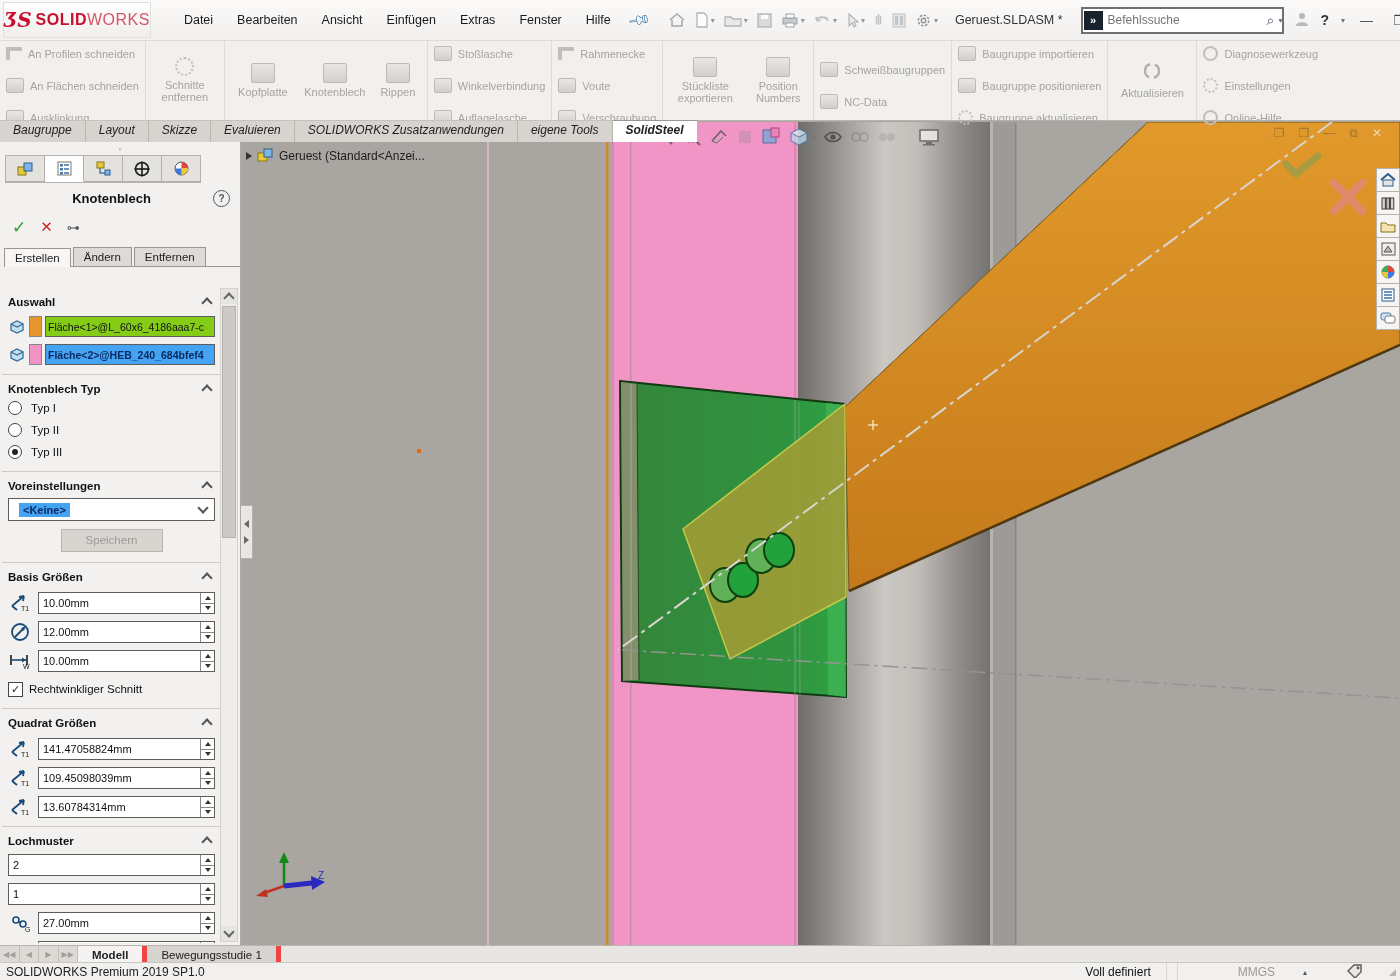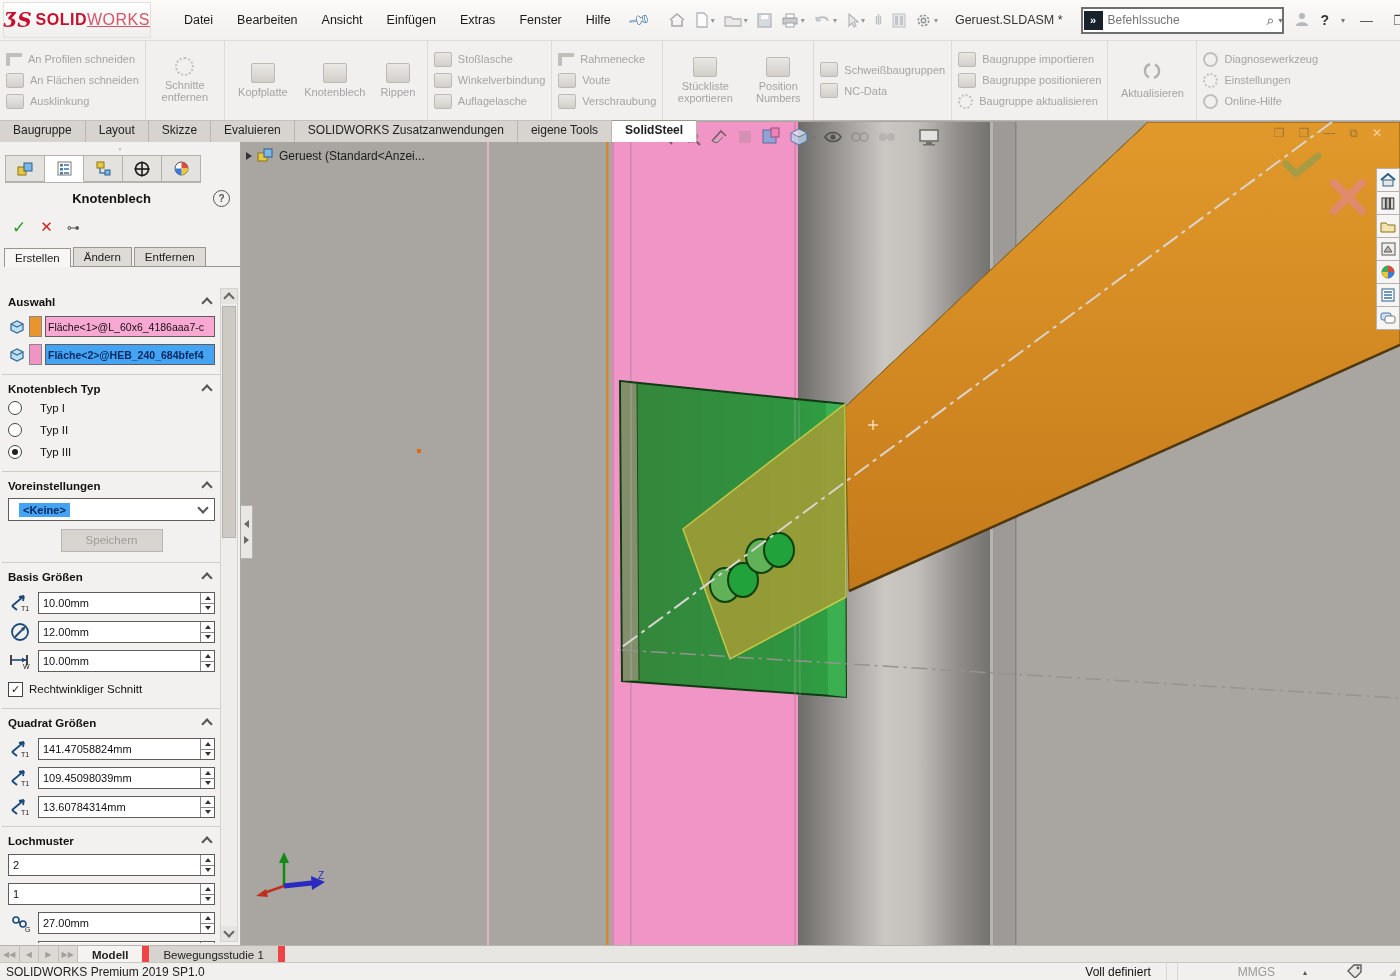--- a/index.html
+++ b/index.html
@@ -7,21 +7,21 @@
        font-family:"Liberation Sans","DejaVu Sans",sans-serif;font-size:12px;color:#222;
        background:#a9a6a2;-webkit-font-smoothing:antialiased;}
   .abs{position:absolute;}
   
   #titlebar{left:0;top:0;width:1400px;height:40px;background:linear-gradient(#fbfaf9,#f1f0ee);
             border-bottom:1px solid #dddbd8;display:flex;align-items:center;z-index:30;}
   #logo{width:158px;height:34px;margin-left:3px;background:linear-gradient(#ffffff,#efeeec);
         border:1px solid #e2e0dd;display:flex;align-items:center;justify-content:center;gap:4px;}
   #logo .ds{font-family:"DejaVu Serif",serif;font-style:italic;font-weight:bold;font-size:20px;color:#c8102e;line-height:1;}
   #logo .solid{font-weight:bold;font-size:16px;color:#c8102e;letter-spacing:.5px;}
-  #logo .works{font-weight:normal;font-size:16px;color:#d4556b;letter-spacing:.5px;text-decoration:underline;}
+  #logo .works{font-weight:normal;font-size:16px;color:#d4556b;letter-spacing:.5px;}
   #menus{display:flex;margin-left:22px;gap:2px;}
   .menu-item{padding:4px 11px;font-size:12.5px;color:#1a1a1a;cursor:default;}
   .pin{margin-left:8px;color:#2e6da4;font-size:15px;transform:rotate(35deg);display:inline-block;}
   .qsep{width:1px;height:26px;background:#dcdad6;margin:0 8px;}
   #quickbar{display:flex;align-items:center;gap:3px;}
   .qbtn{display:flex;align-items:center;padding:2px 3px;border-radius:2px;opacity:.75;}
   .qbtn svg{display:block;}
   .qcaret{font-size:8px;color:#777;margin-left:2px;}
   #doctitle{margin-left:14px;font-size:12.5px;color:#333;white-space:nowrap;}
   #searchbox{margin-left:18px;width:234px;height:23px;border:2px solid #6f6f6f;background:#fff;
@@ -32,30 +32,30 @@
   #titlebar-right{margin-left:10px;display:flex;align-items:center;gap:10px;}
   .win-glyph{font-size:13px;color:#444;padding:2px 5px;}
   
   #ribbon{left:0;top:40px;width:1400px;height:80px;background:#f1f0ee;border-bottom:1px solid #b8b5b1;
           display:flex;align-items:stretch;z-index:25;}
   .rgroup{border-right:1px solid #dedcd8;display:flex;align-items:center;padding:3px 6px;gap:8px;}
   .rbig{display:flex;flex-direction:column;align-items:center;justify-content:center;gap:3px;
         width:64px;text-align:center;}
   .rbig .rlabel{font-size:11px;line-height:12px;color:#a6a3a0;}
   .rstack{display:flex;flex-direction:column;justify-content:center;gap:4px;}
-  .rrow{display:flex;align-items:center;gap:6px;height:17px;}
+  .rrow{display:flex;align-items:center;gap:6px;height:17px;margin-top:11px;}
   .rrow .rlabel{font-size:11px;color:#a6a3a0;white-space:nowrap;}
   .gic{width:16px;height:13px;border:1.5px solid #bdbab6;background:linear-gradient(#e9e7e4,#d2cfcb);border-radius:2px;flex:none;}
   .gic.big{width:22px;height:18px;}
   .gic.ang{border:0;border-left:4px solid #c2bfbb;border-top:4px solid #c2bfbb;background:none;border-radius:0;width:12px;height:9px;}
   .gic.circ{border-radius:50%;width:15px;height:15px;background:none;border:2.5px dotted #c2bfbb;}
   
   #tabrow{left:0;top:120px;height:22px;display:flex;z-index:26;}
   .ftab{padding:2px 13px 0 13px;font-size:12px;color:#222;background:#d7d4cf;border-right:1px solid #b9b6b2;
-        border-top:1px solid #c6c3bf;white-space:nowrap;}
+        border-top:1px solid #c6c3bf;white-space:nowrap;font-style:italic;}
   .ftab.active{background:#fff;font-weight:bold;border-top:1px solid #9a9792;}
   
   #viewport{left:240px;top:122px;width:1160px;height:823px;z-index:1;}
   #scene{position:absolute;left:0;top:0;}
   #breadcrumb{position:absolute;left:6px;top:26px;display:flex;align-items:center;gap:5px;color:#1c1c1c;font-size:12px;}
   .flyout-arrow{width:0;height:0;border-left:6px solid #333;border-top:4px solid transparent;border-bottom:4px solid transparent;}
   #hud{position:absolute;left:415px;top:3px;display:flex;align-items:center;gap:7px;height:24px;}
   #hud .hicon{opacity:.75;display:flex;align-items:center;}
   #hud .faint{opacity:.28;}
   #childwin{position:absolute;right:18px;top:4px;display:flex;gap:14px;align-items:center;
@@ -91,24 +91,24 @@
   #pm-tabs{display:flex;margin:6px 0 0 4px;border-bottom:1px solid #9a9792;}
   .pmt{padding:3px 10px 2px;font-size:11.5px;background:#dedbd7;border:1px solid #9a9792;border-bottom:none;margin-right:2px;color:#222;}
   .pmt.active{background:#f7f6f4;position:relative;top:1px;padding-bottom:3px;}
   #pm-scroll{position:absolute;left:0;top:146px;right:19px;bottom:2px;overflow:hidden;padding-left:2px;}
   .section{border-bottom:1px solid #cfccc8;padding:5px 6px 8px 6px;}
   .sec-head{display:flex;align-items:center;font-weight:bold;font-size:11.5px;color:#111;height:17px;}
   .sec-head .chev{margin-left:auto;width:6px;height:6px;border-left:2px solid #555;border-top:2px solid #555;
                   transform:rotate(45deg);margin-right:4px;margin-top:3px;}
   .sel-row{display:flex;align-items:center;gap:3px;margin-top:5px;height:23px;}
   .swatch{width:11px;height:19px;border:1px solid #888;}
-  .sel-input{flex:1;height:19px;border:1px solid #5f5d5a;background:#f9a8d4;font-size:10.5px;
+  .sel-input{flex:1;height:19px;border:1px solid #5f5d5a;background:#84cc16;font-size:10.5px;
              display:flex;align-items:center;padding:0 2px;white-space:nowrap;overflow:hidden;color:#111;}
   .sel-input.selected{background:#45a3f3;color:#0a2a60;font-weight:bold;}
-  .radio-row{display:flex;align-items:center;gap:18px;height:22px;font-size:11.5px;color:#111;}
+  .radio-row{display:flex;align-items:center;gap:9px;height:22px;font-size:11.5px;color:#111;}
   .radio{width:12px;height:12px;border:1px solid #444;border-radius:50%;background:#fff;display:flex;align-items:center;justify-content:center;}
   .radio .dot{width:6px;height:6px;background:#222;border-radius:50%;}
   .dropdown{height:19px;border:1px solid #5f5d5a;background:#fff;display:flex;align-items:center;margin-top:4px;padding:1px 2px;}
   .dropdown .dval{background:#45a3f3;color:#0a2a60;font-size:11px;font-weight:bold;padding:1px 4px;margin-left:8px;}
   .dropdown .chevd{margin-left:auto;width:6px;height:6px;border-left:2px solid #555;border-top:2px solid #555;
                    transform:rotate(225deg);margin-right:5px;margin-bottom:3px;}
   .btn-disabled{display:block;margin:8px auto 2px;width:100px;height:21px;background:#d8d5d1;border:1px solid #b9b6b2;
                 color:#9e9b97;font-size:11.5px;text-align:center;line-height:21px;}
   .spin-row{display:flex;align-items:center;gap:6px;margin-top:7px;height:22px;}
   .pm-ic{width:24px;height:22px;flex:none;display:flex;align-items:center;justify-content:center;}
@@ -126,21 +126,21 @@
   .sb-btn{height:15px;display:flex;align-items:center;justify-content:center;background:#e6e4e1;}
   .sb-thumb{position:absolute;left:1px;right:1px;top:17px;height:230px;background:#cdcac5;border:1px solid #b5b2ae;}
   .sb-btn.bottom{position:absolute;bottom:0;left:0;right:0;}
   .chev-up{width:6px;height:6px;border-left:2px solid #666;border-top:2px solid #666;transform:rotate(45deg);margin-top:3px;}
   .chev-dn{width:6px;height:6px;border-left:2px solid #666;border-top:2px solid #666;transform:rotate(225deg);margin-bottom:3px;}
   
   #modeltabs{left:0;top:945px;width:1400px;height:17px;background:#e8e6e3;border-top:1px solid #b8b5b1;
              display:flex;align-items:stretch;z-index:30;}
   .nav-btns{display:flex;width:78px;}
   .nav-btn{flex:1;background:#dddad6;border-right:1px solid #c2bfbb;display:flex;align-items:center;justify-content:center;color:#a39f9b;font-size:8px;}
-  .mtab{padding:1px 14px;font-size:11.5px;display:flex;align-items:center;background:#d7d4cf;border-right:7px solid #ef4444;color:#222;}
+  .mtab{padding:1px 14px;font-size:11.5px;display:flex;align-items:center;background:#d7d4cf;border-right:5px solid #ef4444;color:#222;}
   .mtab.active{background:#f4f3f1;font-weight:bold;}
   #statusbar{left:0;top:962px;width:1400px;height:18px;background:#f1f0ee;border-top:1px solid #c9c7c3;
              display:flex;align-items:center;font-size:12px;z-index:30;}
   #status-left{margin-left:6px;color:#222;}
   #status-right{margin-left:auto;display:flex;align-items:center;height:100%;}
   .st-sep{width:1px;height:100%;background:#d8d6d2;margin:0 5px;}
   #status-state{color:#111;padding:0 10px;}
   #status-units{color:#9b9894;padding:0 28px 0 55px;}
   .st-caret{font-size:8px;color:#555;margin-right:40px;}
 </style>

